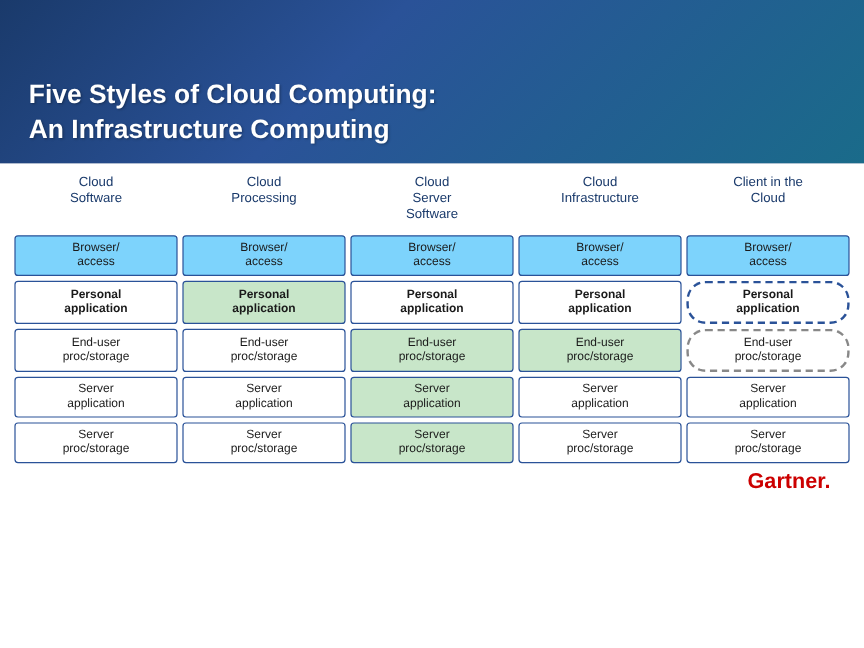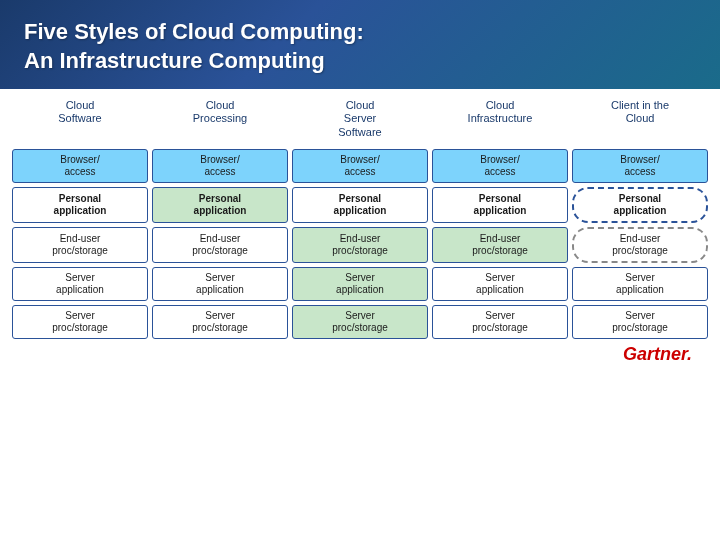--- a/index.html
+++ b/index.html
@@ -15,20 +15,21 @@
       background: linear-gradient(135deg, #1a3a6b 0%, #2a5298 40%, #1a6b8a 100%);
       padding: 18px 24px 14px 24px;
       position: relative;
     }
     .header h1 {
       color: #fff;
       font-size: 22px;
       font-weight: bold;
       line-height: 1.3;
       text-shadow: 1px 1px 2px rgba(0,0,0,0.3);
+      margin-top: 47px;
     }
 
     .main-content {
       background: #fff;
       margin: 0;
       padding: 10px 12px 8px 12px;
       height: calc(540px - 72px);
     }
 
     .col-header {
@@ -78,21 +79,20 @@
       margin-bottom: 4px;
     }
 
     .gartner-logo {
       position: absolute;
       bottom: 8px;
       right: 16px;
       font-size: 18px;
       font-weight: bold;
       color: #cc0000;
-      font-style: italic;
     }
 
     
     .dashed-cloud {
       border: 2px dashed #888;
       border-radius: 16px;
     }
 
     .content-area {
       position: relative;

